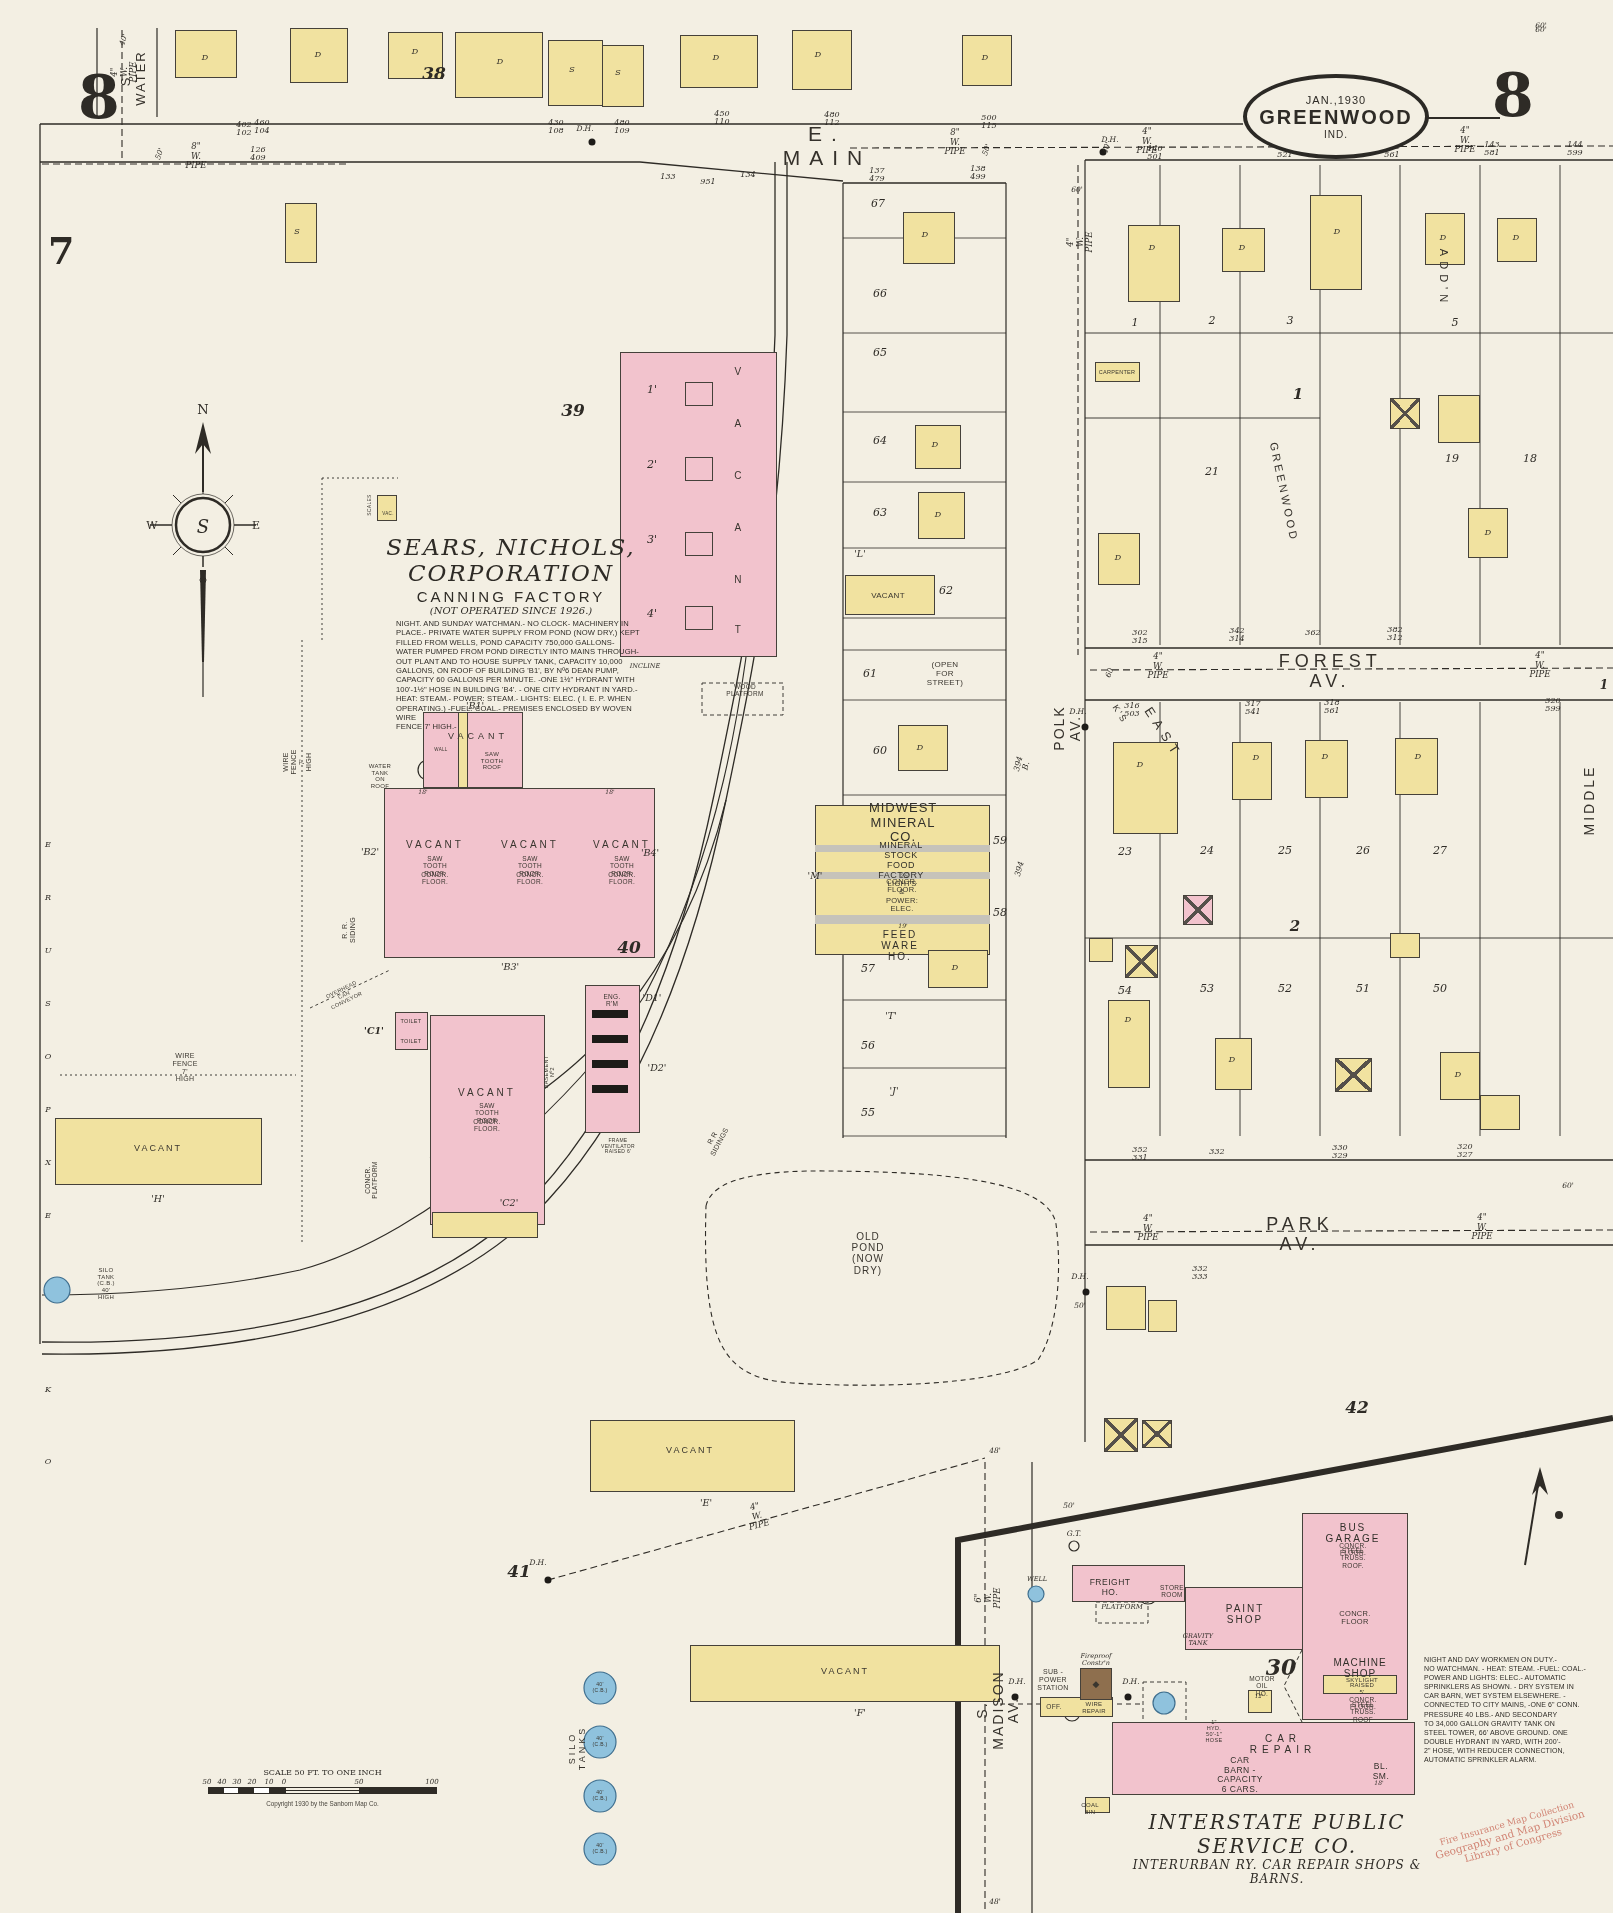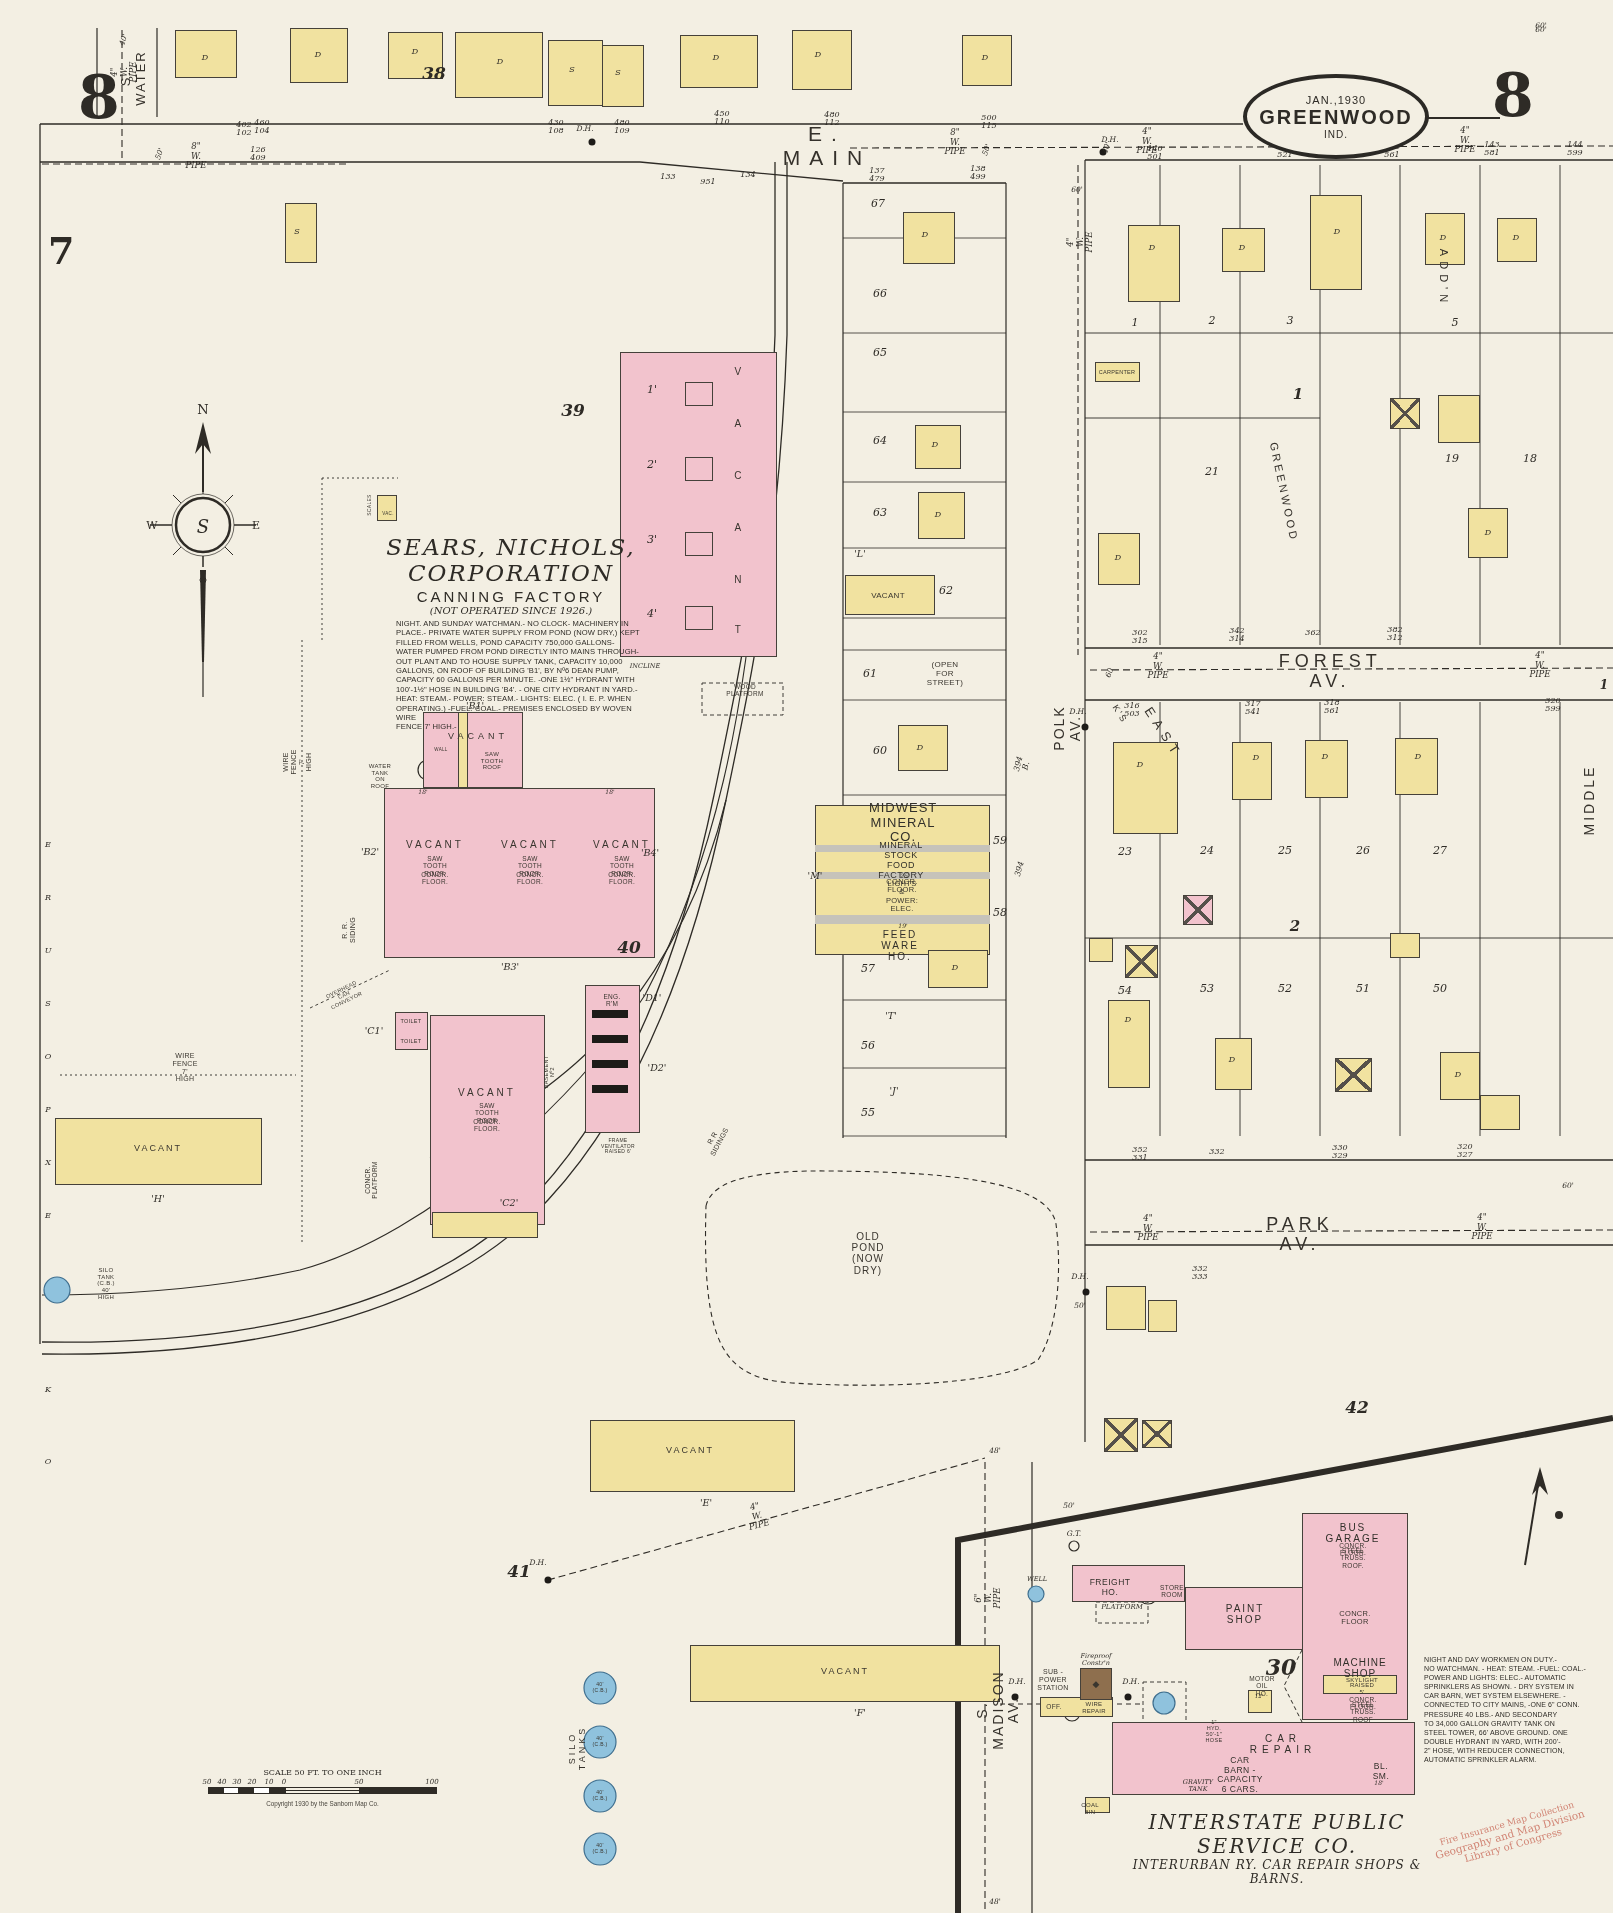--- a/index.html
+++ b/index.html
@@ -319,21 +319,21 @@
       <div class="lbl lt" style="left: 1290px; top: 321px; transform: translate(-50%, -50%);">3</div>
       <div class="lbl lt" style="left: 1455px; top: 323px; transform: translate(-50%, -50%);">5</div>
       <div class="lbl lt" style="left: 652px; top: 390px; transform: translate(-50%, -50%);">1'</div>
       <div class="lbl lt" style="left: 652px; top: 465px; transform: translate(-50%, -50%);">2'</div>
       <div class="lbl lt" style="left: 652px; top: 540px; transform: translate(-50%, -50%);">3'</div>
       <div class="lbl lt" style="left: 652px; top: 614px; transform: translate(-50%, -50%);">4'</div>
       <div class="lbl rf" style="left: 475px; top: 706px; transform: translate(-50%, -50%);">'B1'</div>
       <div class="lbl rf" style="left: 370px; top: 852px; transform: translate(-50%, -50%);">'B2'</div>
       <div class="lbl rf" style="left: 510px; top: 967px; transform: translate(-50%, -50%);">'B3'</div>
       <div class="lbl rf" style="left: 650px; top: 853px; transform: translate(-50%, -50%); text-align: right;">'B4'</div>
-      <div class="lbl rf" style="left: 374px; top: 1031px; transform: translate(-50%, -50%);">'C1'</div>
+      <div class="lbl rf" style="left: 374px; top: 1031px; transform: translate(-50%, -50%); font-weight: bold;">'C1'</div>
       <div class="lbl rf" style="left: 509px; top: 1203px; transform: translate(-50%, -50%);">'C2'</div>
       <div class="lbl rf" style="left: 652px; top: 998px; transform: translate(-50%, -50%);">'D1'</div>
       <div class="lbl rf" style="left: 657px; top: 1068px; transform: translate(-50%, -50%);">'D2'</div>
       <div class="lbl rf" style="left: 860px; top: 554px; transform: translate(-50%, -50%);">'L'</div>
       <div class="lbl rf" style="left: 815px; top: 876px; transform: translate(-50%, -50%);">'M'</div>
       <div class="lbl rf" style="left: 891px; top: 1016px; transform: translate(-50%, -50%);">'T'</div>
       <div class="lbl rf" style="left: 894px; top: 1091px; transform: translate(-50%, -50%);">'J'</div>
       <div class="lbl rf" style="left: 158px; top: 1199px; transform: translate(-50%, -50%);">'H'</div>
       <div class="lbl rf" style="left: 706px; top: 1503px; transform: translate(-50%, -50%);">'E'</div>
       <div class="lbl rf" style="left: 860px; top: 1713px; transform: translate(-50%, -50%);">'F'</div>
@@ -524,21 +524,21 @@
       <div class="lbl nt" style="left: 1362px; top: 1689px; transform: translate(-50%, -50%); font-size: 6px;">RAISED 5'</div>
       <div class="lbl nt" style="left: 1363px; top: 1703px; transform: translate(-50%, -50%); font-size: 6.5px;">CONCR. FLOOR.</div>
       <div class="lbl nt" style="left: 1363px; top: 1712px; transform: translate(-50%, -50%); font-size: 6.5px;">STEEL TRUSS. ROOF</div>
       <div class="lbl nm" style="left: 1283px; top: 1744px; transform: translate(-50%, -50%); font-size: 10px; letter-spacing: 5px;">CAR    REPAIR</div>
       <div class="lbl nm" style="left: 1240px; top: 1775px; transform: translate(-50%, -50%); font-size: 8.5px;">CAR  BARN  -  CAPACITY 6 CARS.</div>
       <div class="lbl nm" style="left: 1381px; top: 1772px; transform: translate(-50%, -50%); font-size: 8.5px;">BL. SM.</div>
       <div class="lbl dm" style="left: 1379px; top: 1783px; transform: translate(-50%, -50%); font-size: 6px;">18'</div>
       <div class="lbl nt" style="left: 1090px; top: 1809px; transform: translate(-50%, -50%); font-size: 6px;">COAL BIN</div>
       <div class="lbl nt" style="left: 1262px; top: 1686px; transform: translate(-50%, -50%); font-size: 6.5px;">MOTOR OIL HO.</div>
       <div class="lbl dm" style="left: 1259px; top: 1696px; transform: translate(-50%, -50%); font-size: 5.5px;">12'</div>
-      <div class="lbl dm" style="left: 1198px; top: 1786px; transform: translate(-50%, -50%); font-size: 6.5px;">GRAVITY
+      <div class="lbl dm" style="left: 1198px; top: 1640px; transform: translate(-50%, -50%); font-size: 6.5px;">GRAVITY
 TANK</div>
       <div class="lbl nt" style="left: 1053px; top: 1680px; transform: translate(-50%, -50%); font-size: 7px;">SUB - POWER
 STATION</div>
       <div class="lbl dm" style="left: 1096px; top: 1660px; transform: translate(-50%, -50%); font-size: 6.5px;">Fireproof
 Constr'n</div>
       <div class="lbl nt" style="left: 1096px; top: 1684px; transform: translate(-50%, -50%); font-size: 9px;">◆</div>
       <div class="lbl nt" style="left: 1054px; top: 1707px; transform: translate(-50%, -50%); font-size: 6.5px;">OFF.</div>
       <div class="lbl nt" style="left: 1094px; top: 1708px; transform: translate(-50%, -50%); font-size: 6px;">WIRE
 REPAIR</div>
       <div class="lbl dm" style="left: 1037px; top: 1580px; transform: translate(-50%, -50%); font-size: 6.5px; font-style: italic;">WELL</div>

